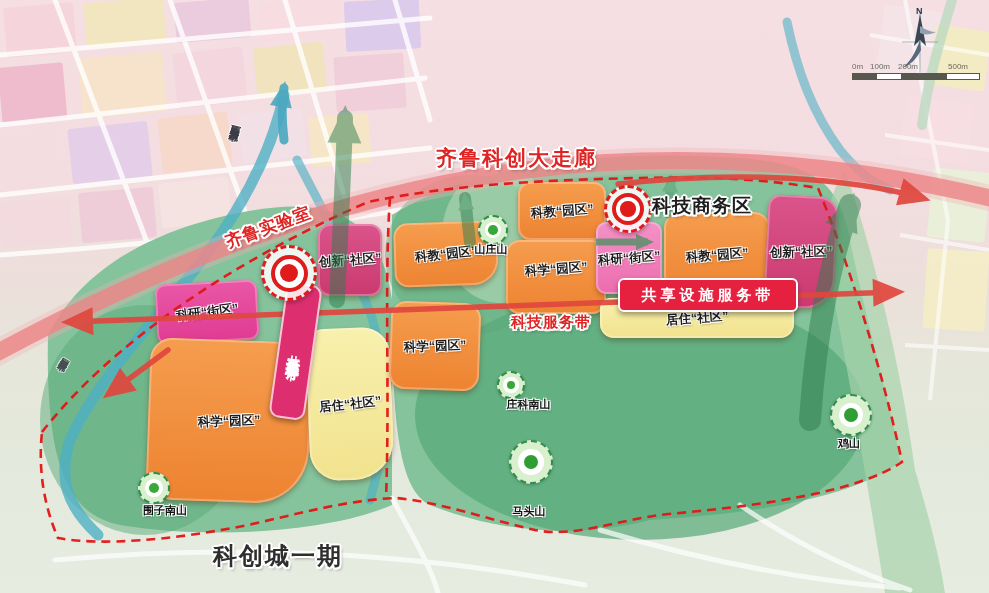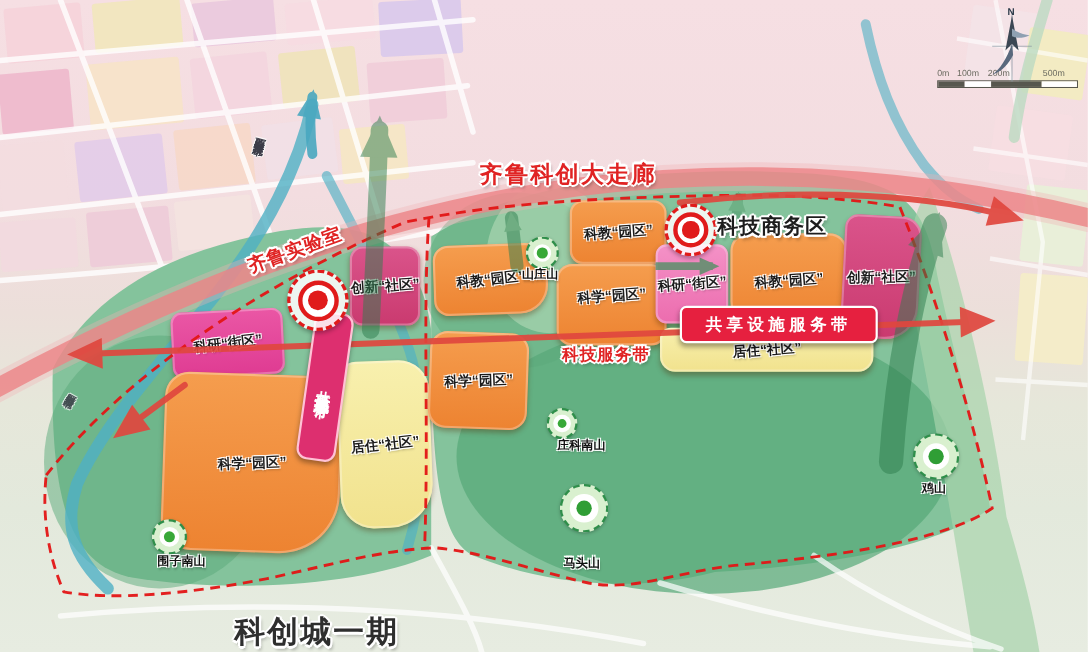--- a/index.html
+++ b/index.html
@@ -247,21 +247,21 @@
     <div class="mt-in">
         <div class="mt-core"></div>
       </div>
     </div>
   <div class="mt-lbl" style="left:165px;top:503px;">围子南山</div>
 
   <div class="otext red" style="left:408px;top:144px;font-size:21px;letter-spacing:2px;margin-left:28px;">齐鲁科创大走廊</div>
   <div class="otext red" style="left:226px;top:231px;font-size:17px;letter-spacing:1px;transform:rotate(-20deg);transform-origin:left center;">齐鲁实验室</div>
   <div class="otext blacklbl" style="left:652px;top:193px;font-size:19px;letter-spacing:1px;">科技商务区</div>
   <div class="otext red" style="left:511px;top:286px;font-size:15px;letter-spacing:1px;margin-top:27px;">科技服务带</div>
-  <div class="otext blacklbl" style="left:213px;top:556px;font-size:28px;letter-spacing:2px;color:#2e2e2e;">科创城一期</div>
+  <div class="otext blacklbl" style="left:213px;top:540px;font-size:24px;letter-spacing:2px;color:#2e2e2e;">科创城一期</div>
 
   <div class="riverlbl" style="left:230px;top:118px;font-size:10px;transform:rotate(14deg);">西巨野河景观带</div>
   <div class="riverlbl" style="left:62px;top:352px;font-size:9px;transform:rotate(30deg);opacity:.85;">巨野河景观带</div>
 
   <div class="scalebar">
     <span class="sb-lbl" style="left:0;">0m</span>
     <span class="sb-lbl" style="left:18px;">100m</span>
     <span class="sb-lbl" style="left:46px;">200m</span>
     <span class="sb-lbl" style="left:96px;">500m</span>
     <div class="sb-bar">

